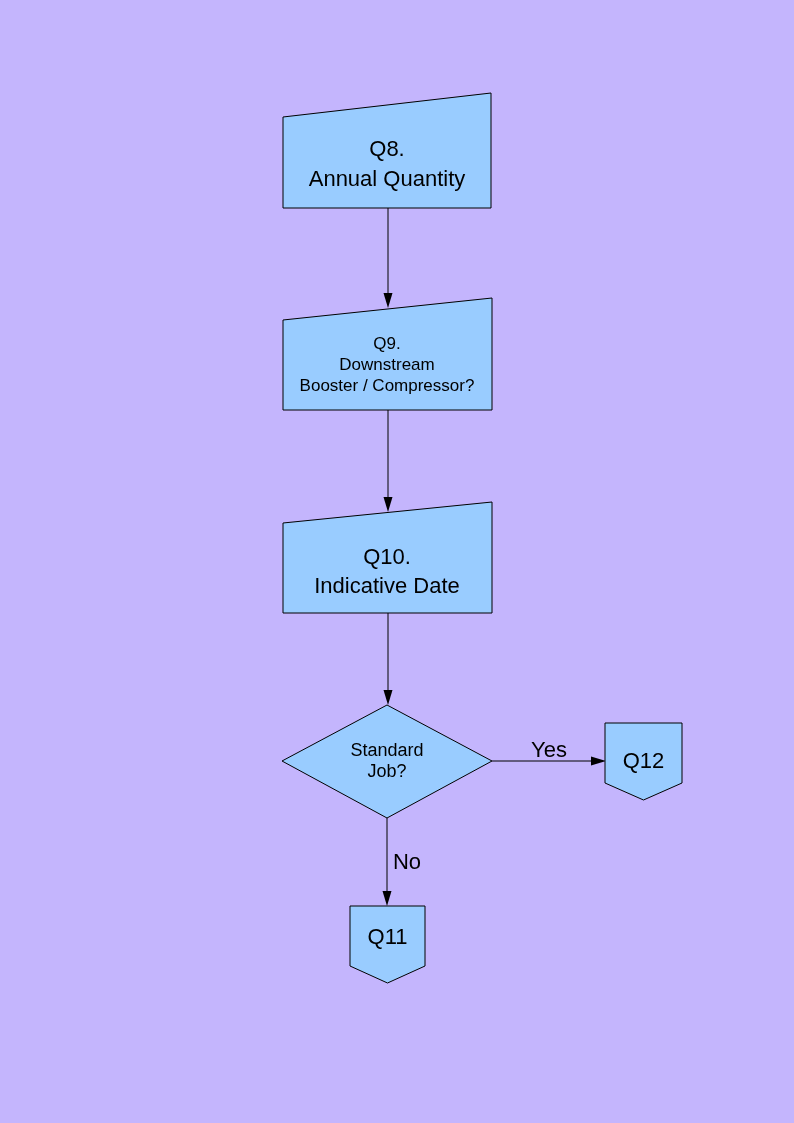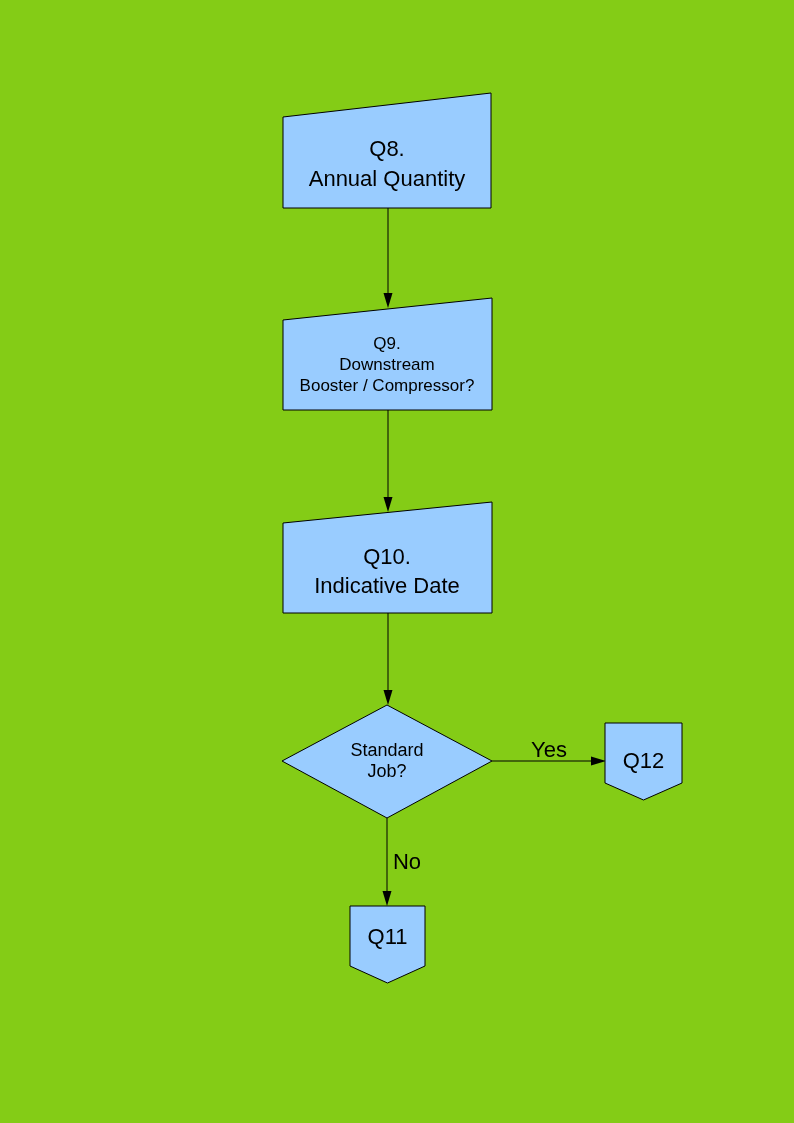--- a/index.html
+++ b/index.html
@@ -4,21 +4,21 @@
 <style>
   html, body {
     margin: 0;
     padding: 0;
     background: #ffffff;
   }
   .page {
     position: relative;
     width: 794px;
     height: 1123px;
-    background: #84cc16;
+    background: #c4b5fd;
     overflow: hidden;
   }
   svg text {
     font-family: "Liberation Sans", sans-serif;
     fill: #000000;
     text-anchor: middle;
   }
   .fs22 { font-size: 22px; }
   .fs18 { font-size: 18px; }
   .fs17 { font-size: 17px; }

